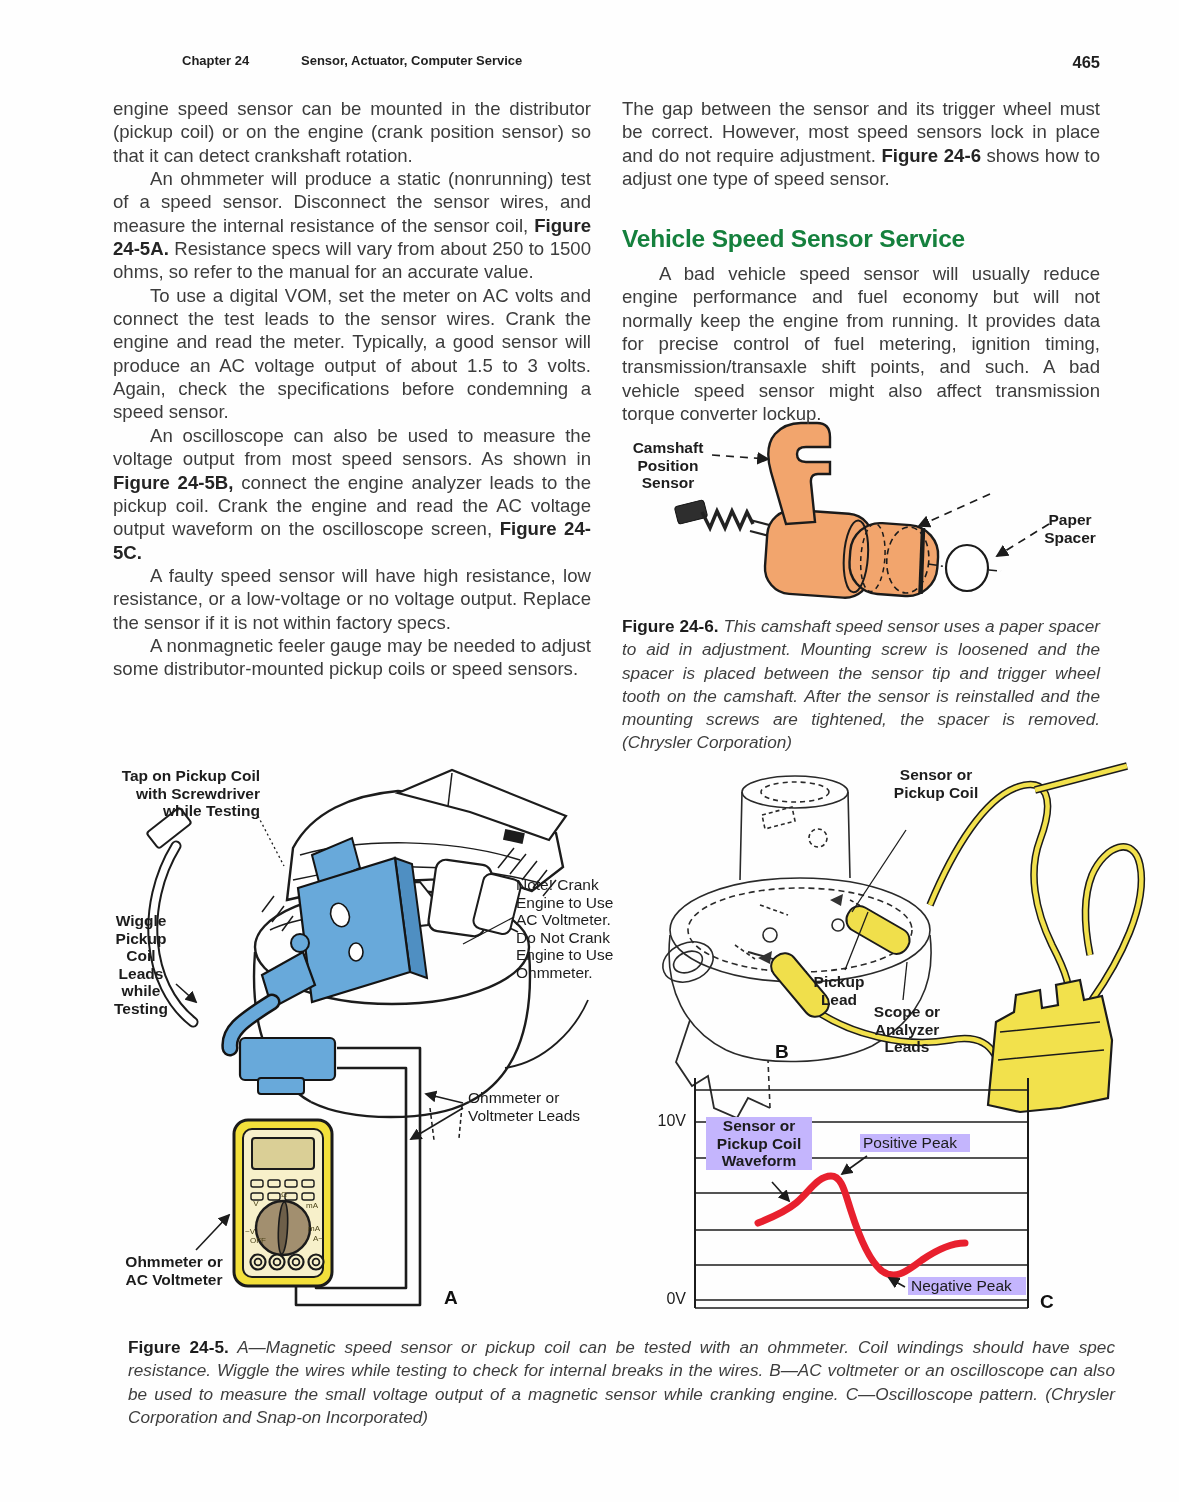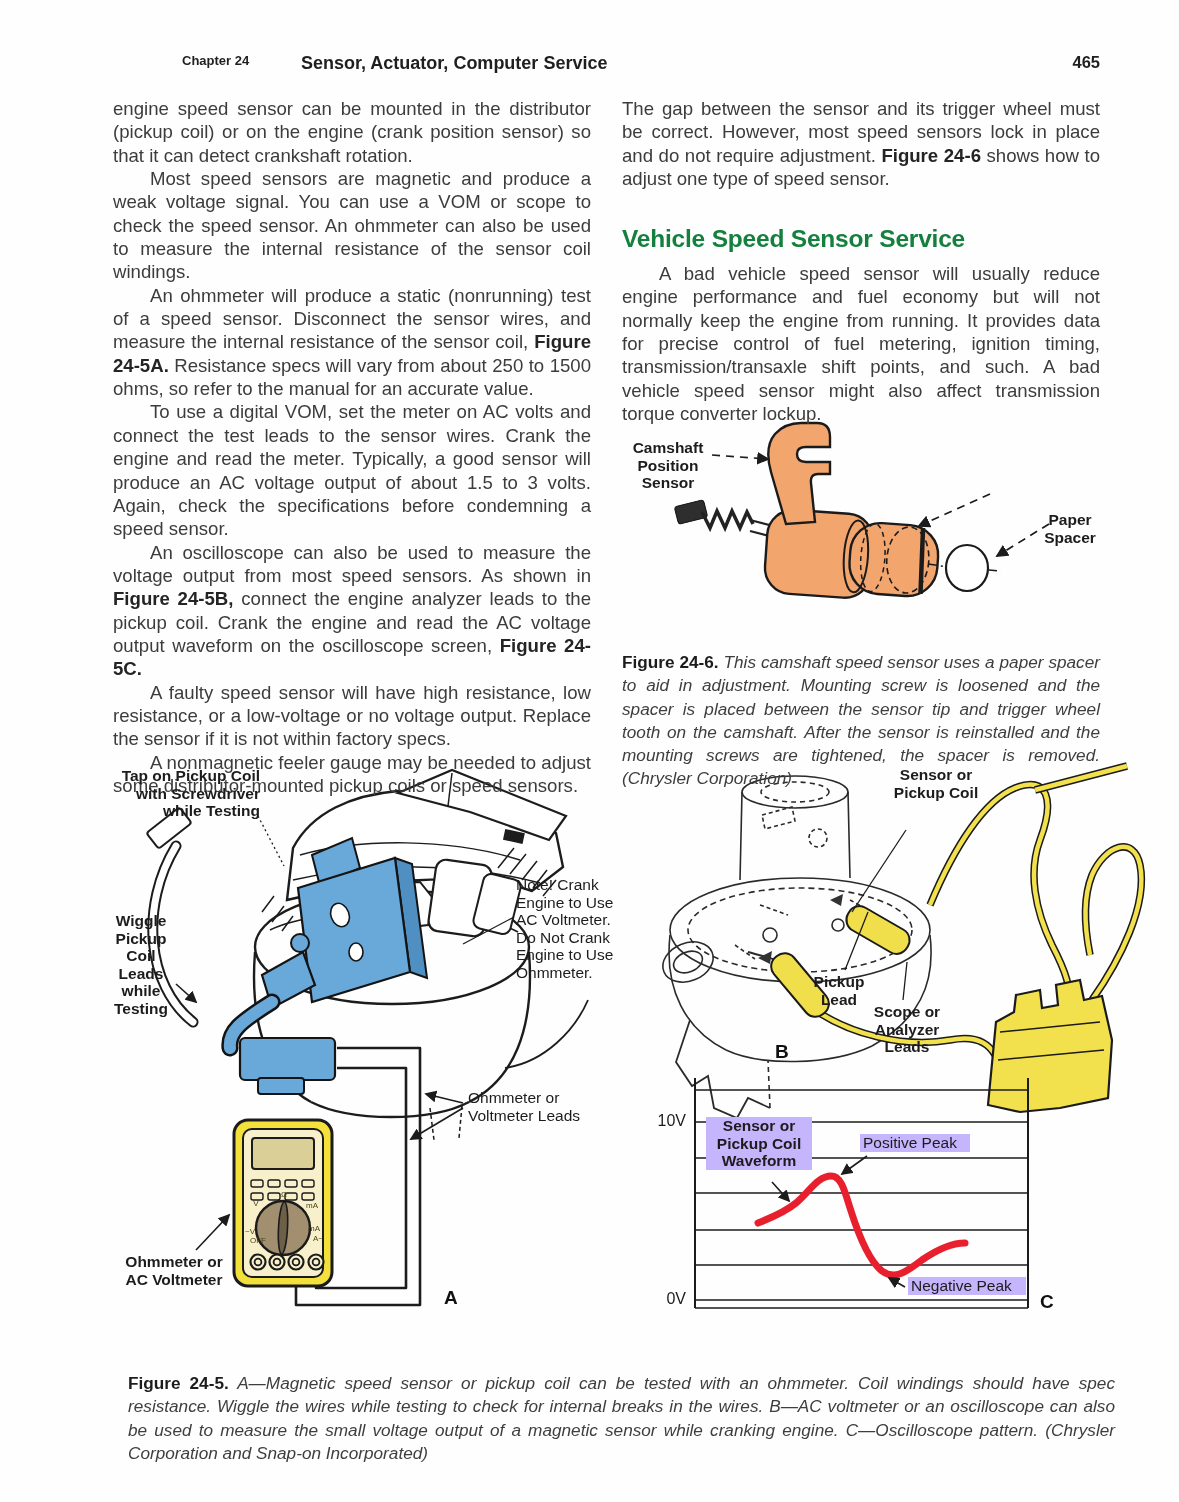--- a/index.html
+++ b/index.html
@@ -1,33 +1,33 @@
 <!DOCTYPE html>
 <html><head>
 <meta charset="utf-8">
 <style>
   html,body{margin:0;padding:0;background:#e9e9e9;}
   .page{position:relative;width:1179px;height:1502px;background:#fefefe;overflow:hidden;
         font-family:"Liberation Sans", sans-serif;}
   
   .hdr-chapter{position:absolute;left:182px;top:53px;font-size:13px;font-weight:700;color:#1f1f1f;}
-  .hdr-title{position:absolute;left:301px;top:53px;font-size:18px;font-weight:700;color:#1f1f1f;}
+  .hdr-title{position:absolute;left:301px;top:53px;font-size:13px;font-weight:700;color:#1f1f1f;}
   .hdr-page{position:absolute;left:1030px;top:53px;width:70px;text-align:right;font-size:16.5px;font-weight:700;color:#1f1f1f;}
   
   .bodycol{position:absolute;width:478px;font-size:18.6px;line-height:23.35px;color:#3c3c3c;
            text-align:justify;}
   .bodycol p{margin:0;}
   .bodycol p.ind{text-indent:37px;}
   .bodycol b{color:#242424;}
   #left-col{left:113px;top:97px;}
   #right-p1{left:622px;top:97px;}
   #right-p2{left:622px;top:262px;}
   .sec-heading{position:absolute;left:622px;top:225px;font-size:24.5px;font-weight:700;color:#15803d;letter-spacing:-0.2px;}
   
-  .cap{position:absolute;font-size:17.2px;line-height:23.3px;color:#3e3e3e;font-style:italic;text-align:justify;margin-top:36px;}
+  .cap{position:absolute;font-size:17.2px;line-height:23.3px;color:#3e3e3e;font-style:italic;text-align:justify;}
   .cap b{font-style:normal;font-weight:700;color:#1c1c1c;}
   #cap-fig6{left:622px;top:615px;width:478px;}
   #cap-fig5{left:128px;top:1336px;width:987px;}
   
   .lbl{position:absolute;font-size:15.5px;line-height:17.6px;color:#1c1c1c;}
   .ctr{text-align:center;font-weight:bold;}
   .wbg{background:#c4b5fd;padding:0 3px;}
   .panel{position:absolute;font-weight:700;font-size:19px;color:#101010;}
   .tick{position:absolute;font-size:16px;color:#1c1c1c;text-align:right;width:38px;}
   
@@ -223,21 +223,20 @@
       <line x1="905" y1="1287" x2="889" y2="1278" class="ptr" marker-end="url(#arr)"></line>
     </g>
   </svg>
 
   <span class="hdr-chapter">Chapter 24</span>
   <span class="hdr-title">Sensor, Actuator, Computer Service</span>
   <span class="hdr-page">465</span>
 
   <div class="bodycol" id="left-col">
       <p><span>engine speed sensor can be mounted in the distributor (pickup coil) or on the engine (crank position sensor) so that it can detect crankshaft rotation.</span></p>
-      <p class="ind"><span>Most speed sensors are magnetic and produce a weak voltage signal. You can use a VOM or scope to check the speed sensor. An ohmmeter can also be used to measure the internal resistance of the sensor coil windings.</span></p>
       <p class="ind"><span>An ohmmeter will produce a static (nonrunning) test of a speed sensor. Disconnect the sensor wires, and measure the internal resistance of the sensor coil, </span><b>Figure 24-5A.</b><span> Resistance specs will vary from about 250 to 1500 ohms, so refer to the manual for an accurate value.</span></p>
       <p class="ind"><span>To use a digital VOM, set the meter on AC volts and connect the test leads to the sensor wires. Crank the engine and read the meter. Typically, a good sensor will produce an AC voltage output of about 1.5 to 3 volts. Again, check the specifications before condemning a speed sensor.</span></p>
       <p class="ind"><span>An oscilloscope can also be used to measure the voltage output from most speed sensors. As shown in </span><b>Figure 24-5B,</b><span> connect the engine analyzer leads to the pickup coil. Crank the engine and read the AC voltage output waveform on the oscilloscope screen, </span><b>Figure 24-5C.</b></p>
       <p class="ind"><span>A faulty speed sensor will have high resistance, low resistance, or a low-voltage or no voltage output. Replace the sensor if it is not within factory specs.</span></p>
       <p class="ind"><span>A nonmagnetic feeler gauge may be needed to adjust some distributor-mounted pickup coils or speed sensors.</span></p>
     </div>
   <div class="bodycol" id="right-p1">
       <p><span>The gap between the sensor and its trigger wheel must be correct. However, most speed sensors lock in place and do not require adjustment. </span><b>Figure 24-6</b><span> shows how to adjust one type of speed sensor.</span></p>
     </div>
   <h2 class="sec-heading" style="margin:0;">Vehicle Speed Sensor Service</h2>

